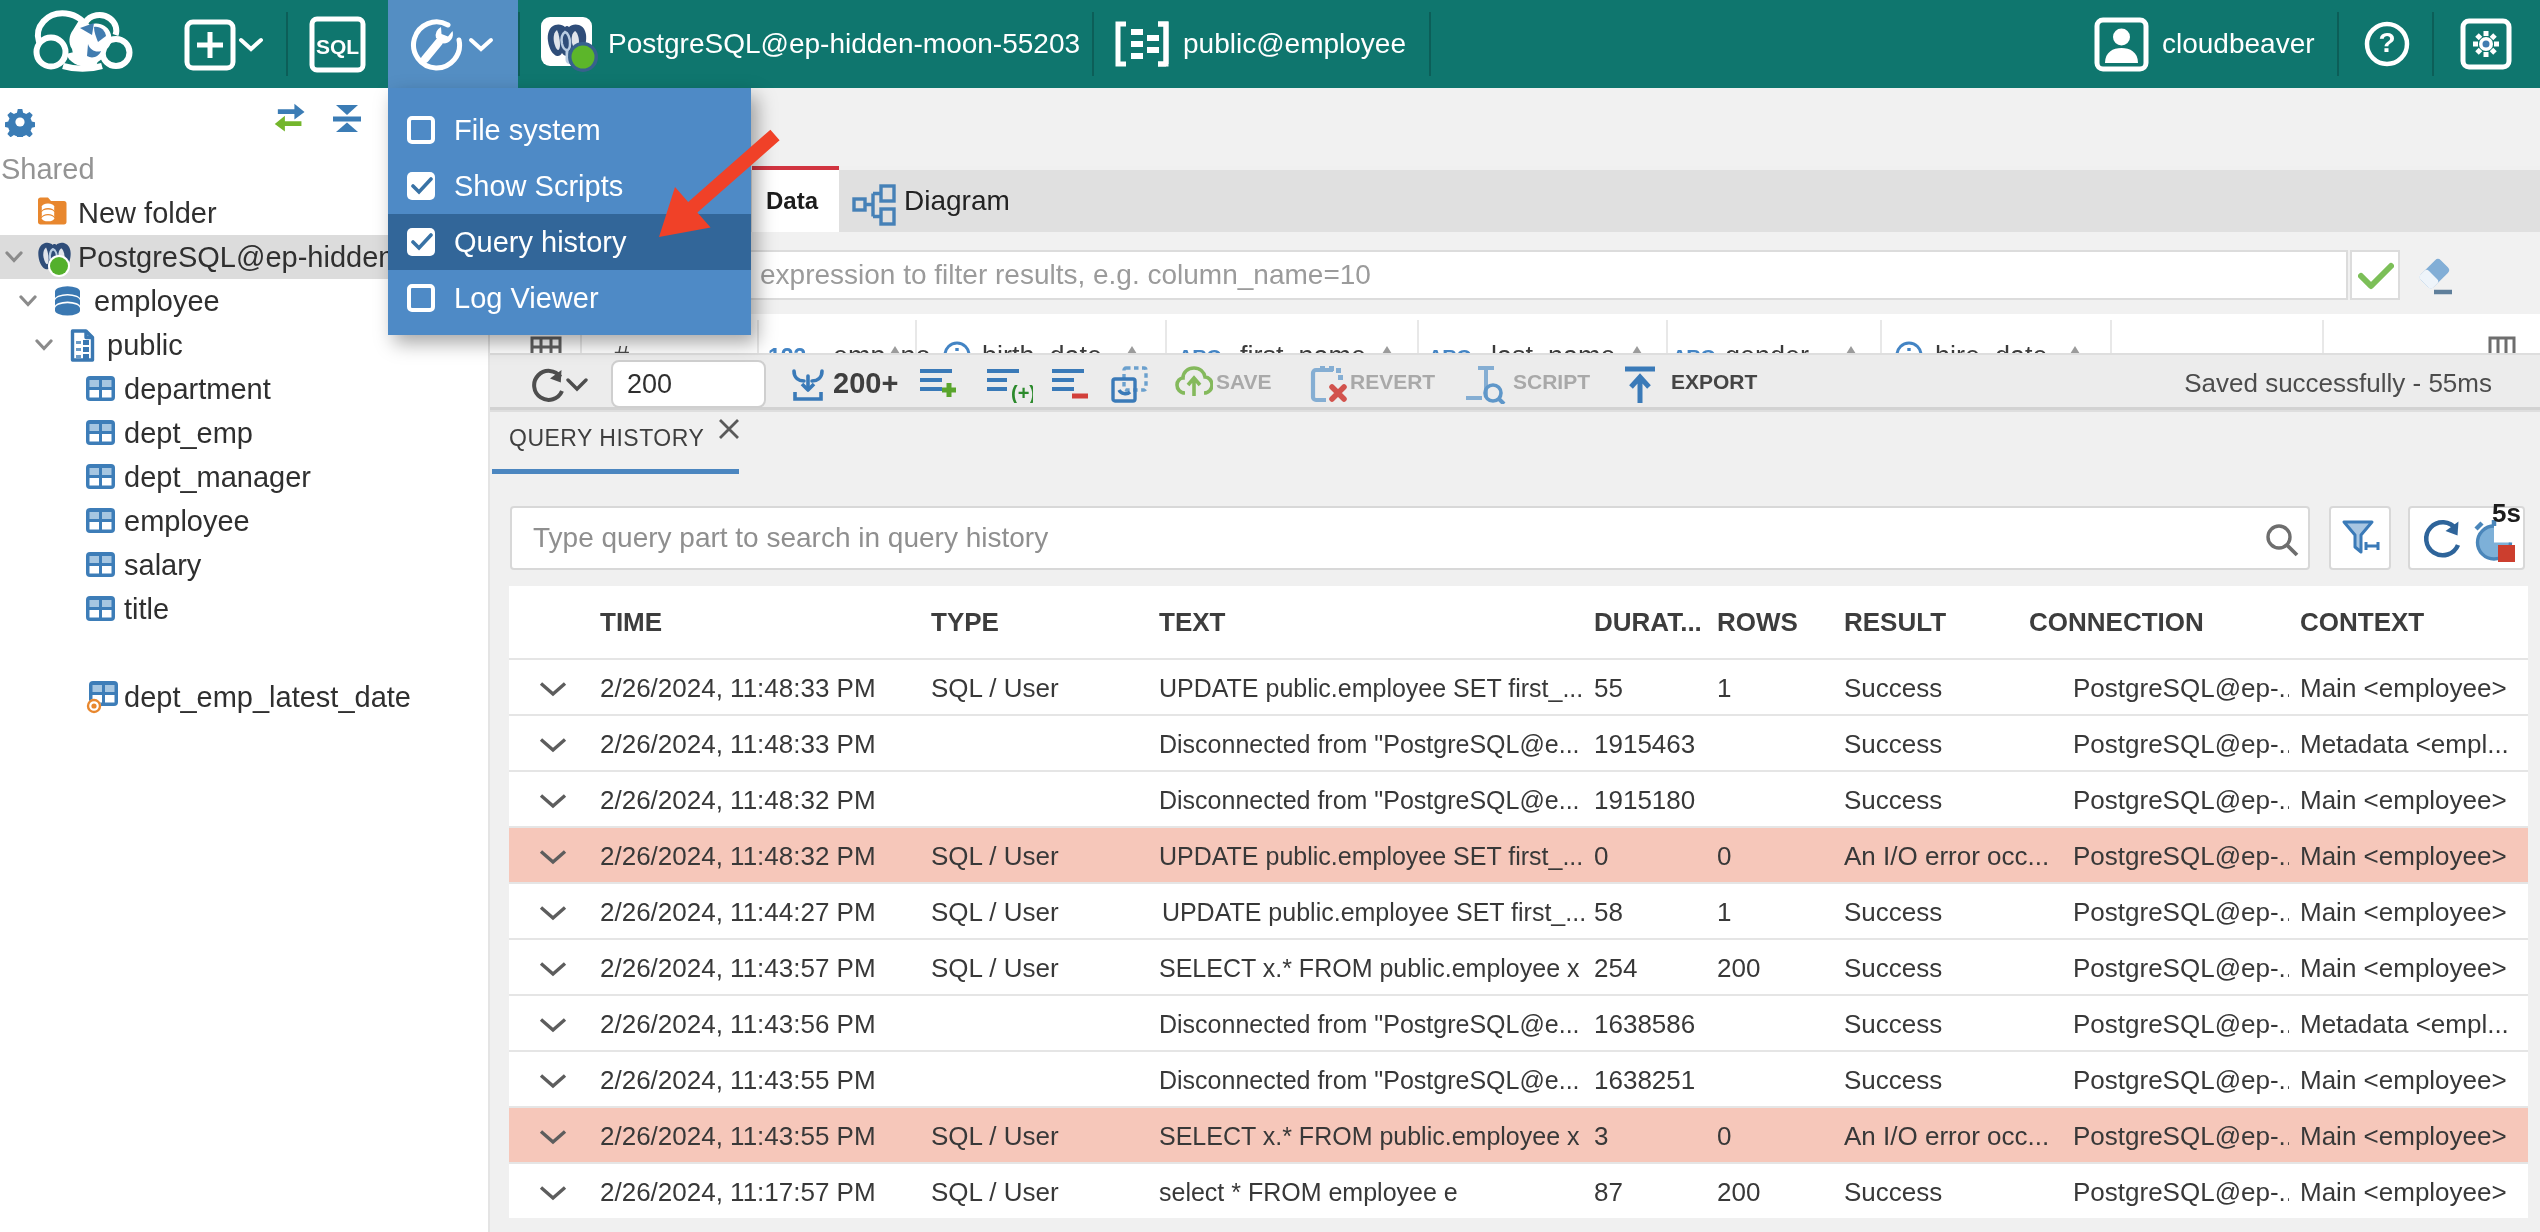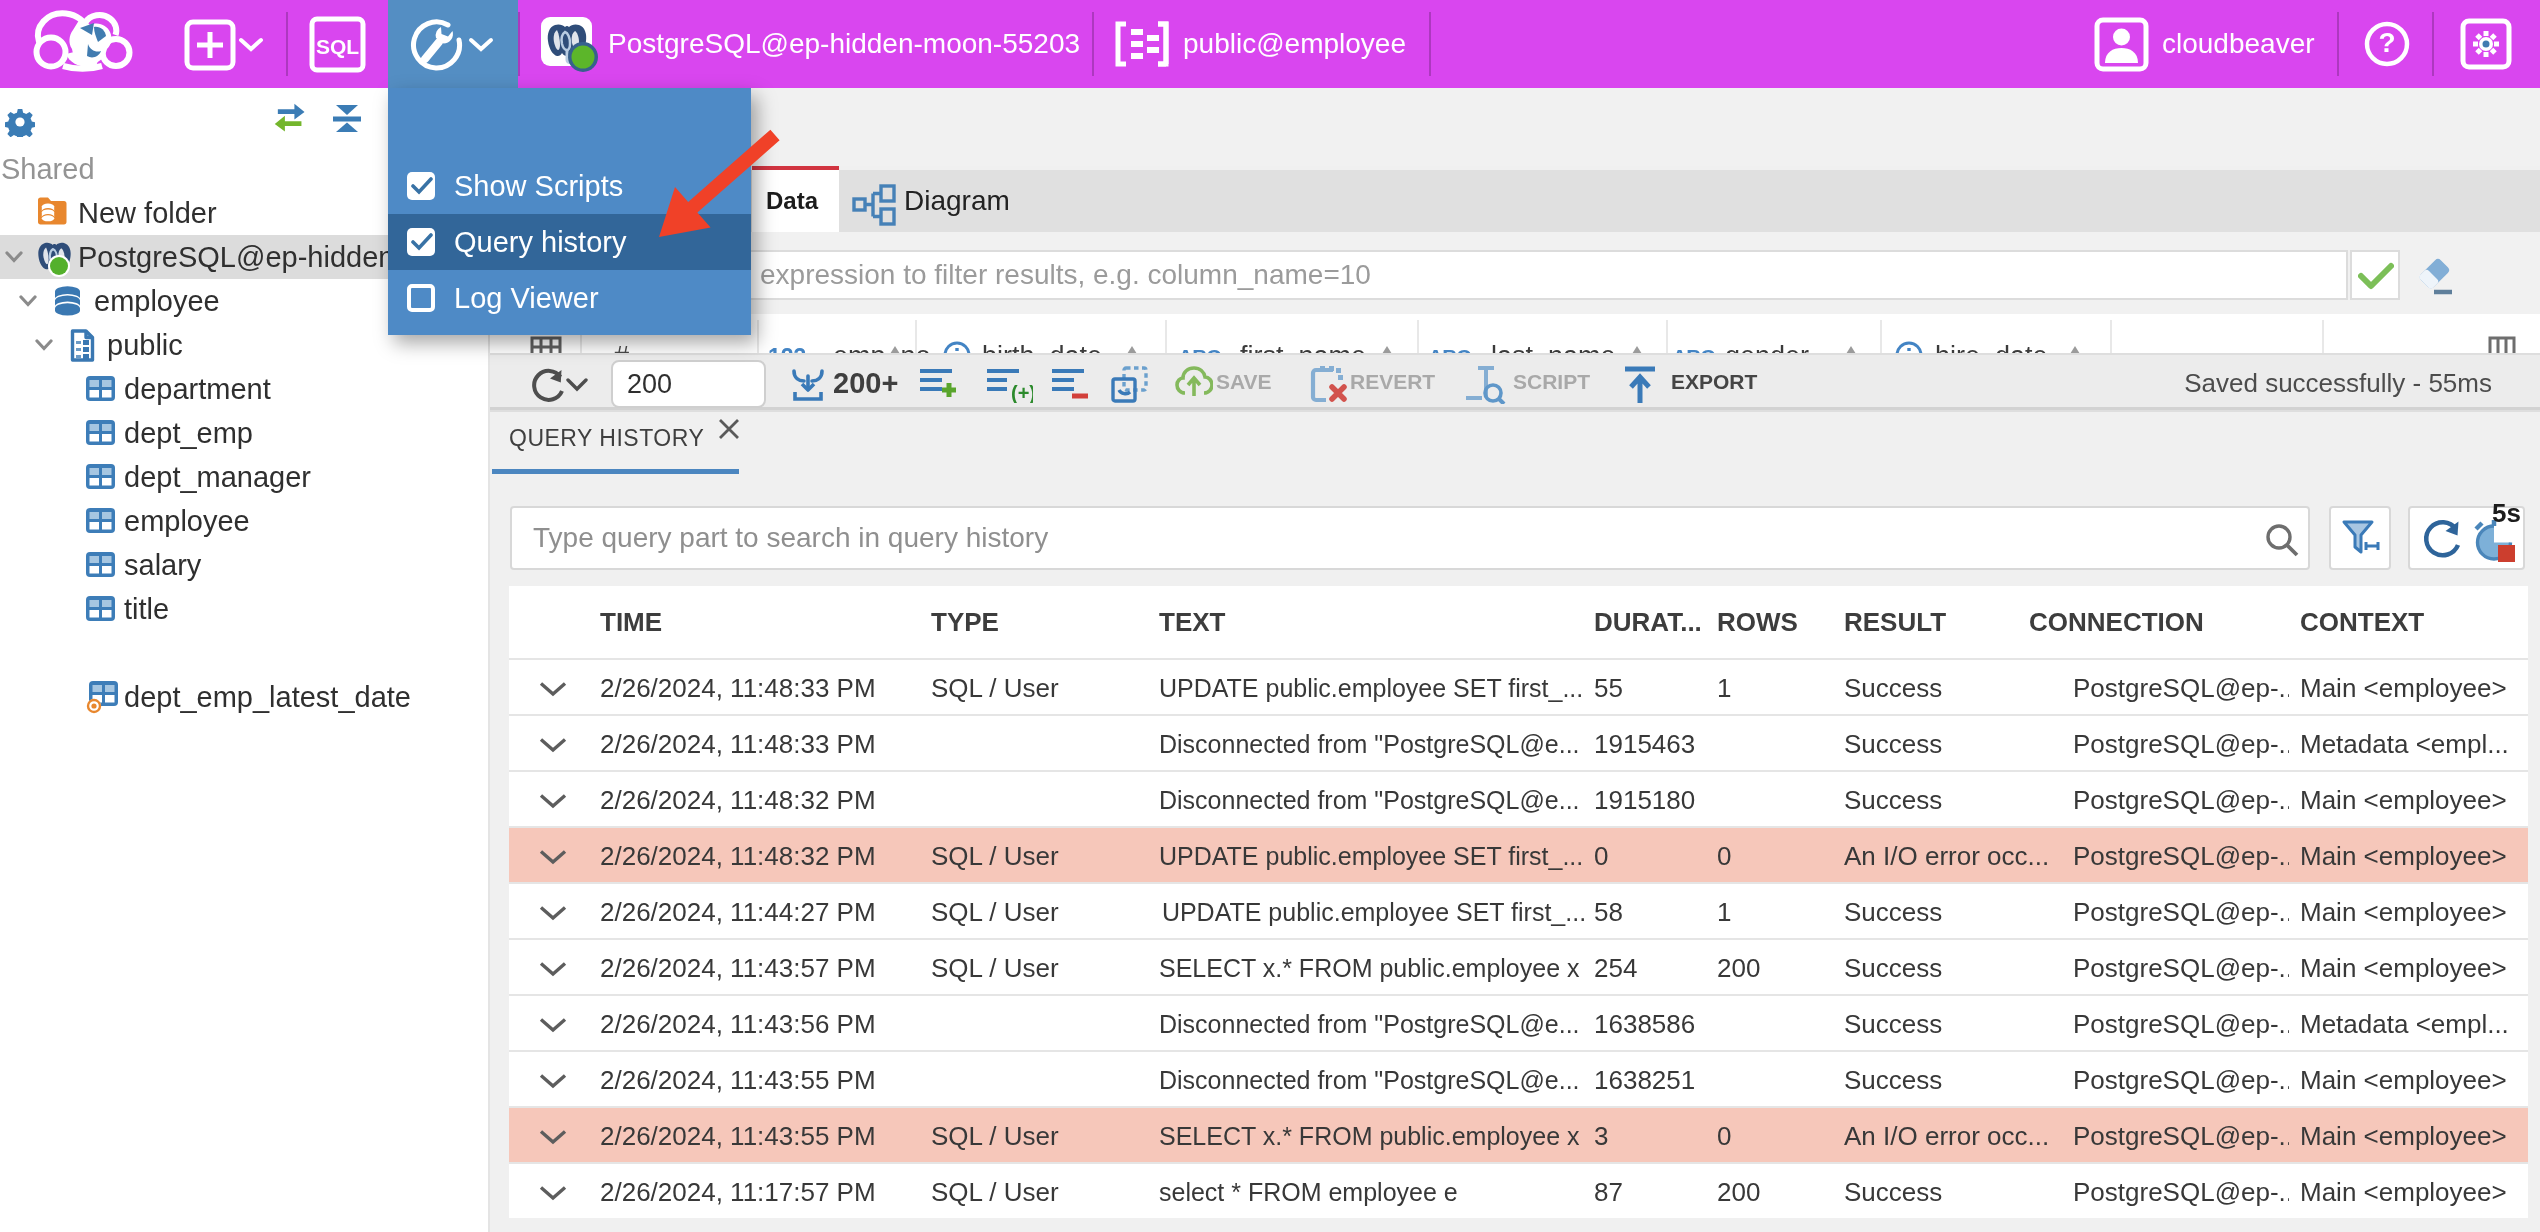--- a/index.html
+++ b/index.html
@@ -3,21 +3,21 @@
 <meta charset="utf-8">
 <style>
   * { margin:0; padding:0; box-sizing:border-box; }
   html,body { width:2540px; height:1232px; background:#f0f0f0; }
   #app { position:relative; width:2540px; height:1232px; overflow:hidden;
          font-family:"Liberation Sans", sans-serif; }
   .abs { position:absolute; }
 
   
   #topbar { position:absolute; left:0; top:0; width:2540px; height:104px;
-            background:#d946ef; }
+            background:#0f766e; }
   .tb-div { position:absolute; top:12px; width:2px; height:64px; background:rgba(0,0,0,0.20); }
   .tb-txt { position:absolute; color:#fff; font-size:28px; line-height:88px; white-space:nowrap; }
 
   
   #sidebar { position:absolute; left:0; top:88px; width:490px; height:1144px;
              background:#fff; border-right:2px solid #e4e4e4; }
   .tree-row { position:absolute; left:0; width:488px; height:44px; }
   .tree-label { position:absolute; font-size:29px; color:#2f2f2f; line-height:44px; white-space:nowrap; }
 
   
@@ -662,20 +662,24 @@
             <div class="qcell" style="left:1208px;">200</div>
             <div class="qcell" style="left:1335px;">Success</div>
             <div class="qcell" style="left:1564px;width:216px;overflow:hidden;">PostgreSQL@ep-...</div>
             <div class="qcell" style="left:1791px;">Main &lt;employee&gt;</div>
           </div>
       </div>
     </div>
   </div>
 
   <div id="menu">
+    <div class="mi" style="top:14px;">
+        <span class="cb off"></span>
+        <span class="mi-label">File system</span>
+      </div>
     <div class="mi" style="top:70px;">
         <span class="cb on"></span>
       <svg class="abs" style="left:23px;top:19px;" width="22" height="18" viewBox="0 0 22 18">
           <path d="M2 9 L8 15 L20 2" fill="none" stroke="#3872a5" stroke-width="3.6" stroke-linecap="round"></path>
         </svg>
       <span class="mi-label">Show Scripts</span>
       </div>
     <div class="mi" style="top:126px;background:#326699;">
         <span class="cb on"></span>
       <svg class="abs" style="left:23px;top:19px;" width="22" height="18" viewBox="0 0 22 18">

